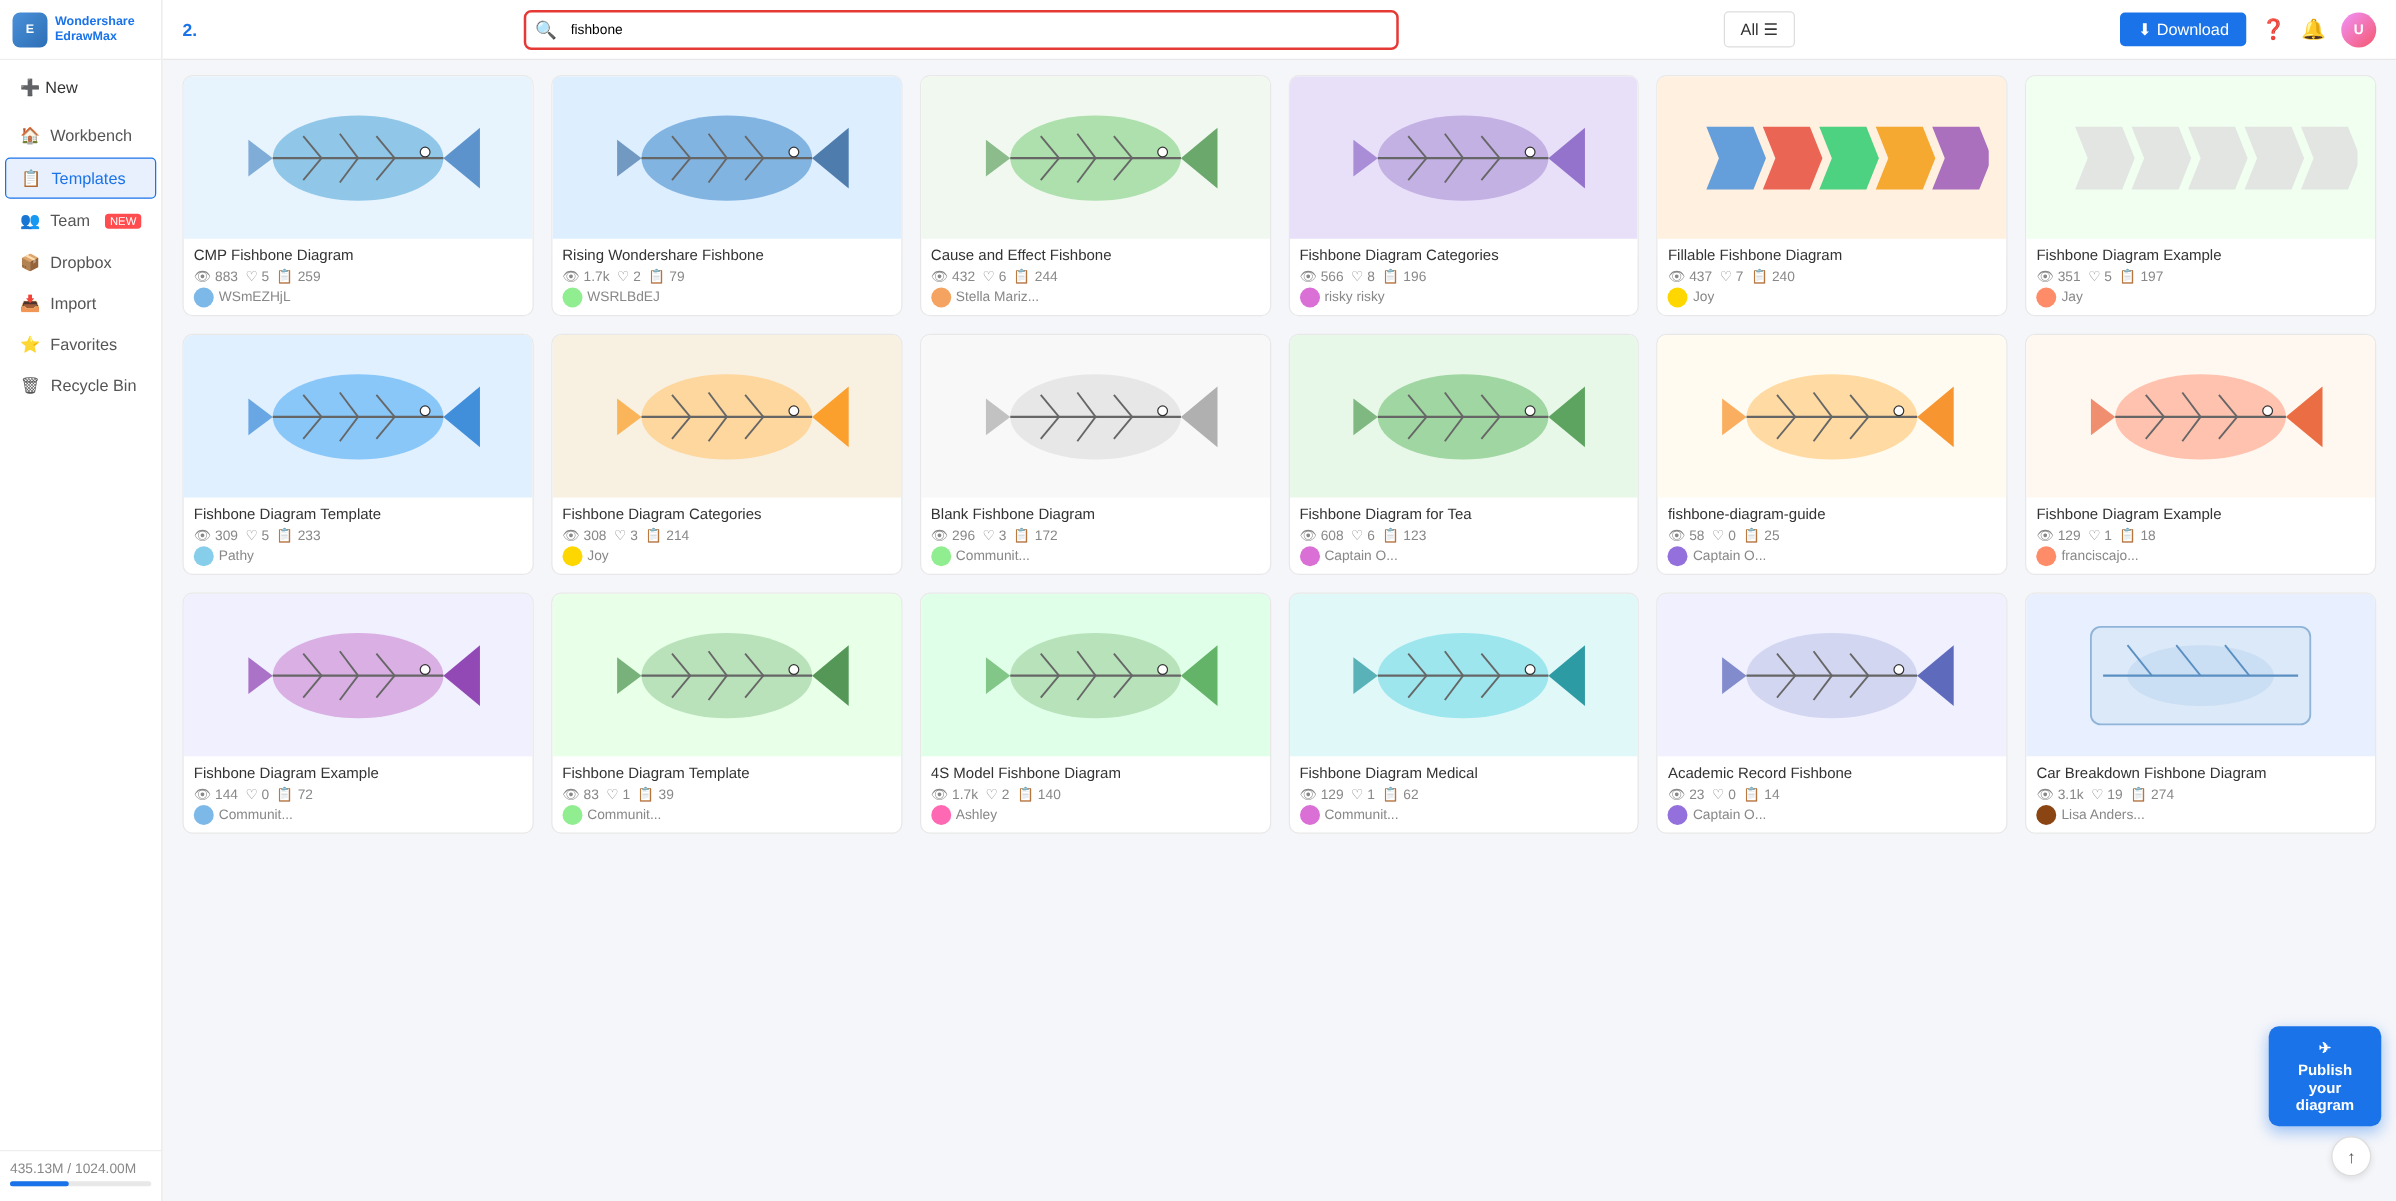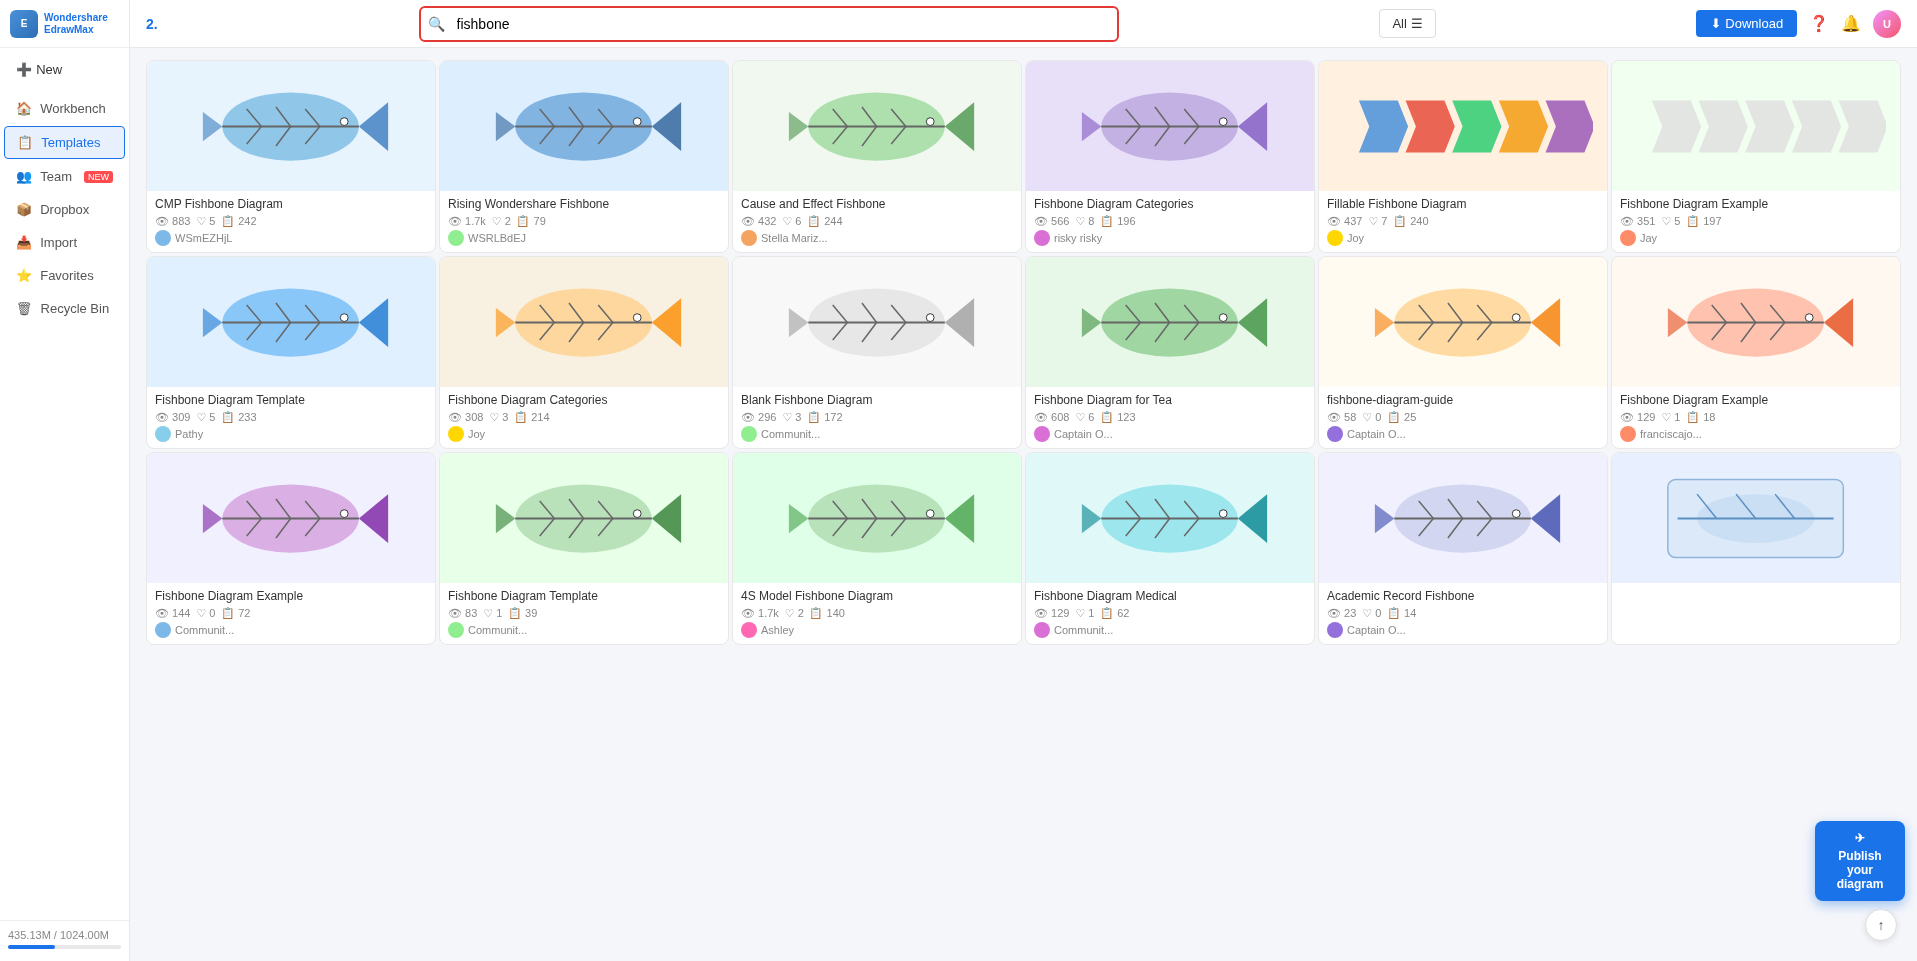--- a/index.html
+++ b/index.html
@@ -82,21 +82,21 @@
     }
     .search-wrapper {
       flex: 1; max-width: 700px; margin: 0 auto;
       position: relative;
     }
     .search-wrapper input {
       width: 100%;
       padding: 8px 16px 8px 36px;
       border: 2px solid #e53935;
       border-radius: 6px;
-      font-size: 14px;
+      font-size: 11px;
       outline: none;
       background: #fff;
     }
     .search-icon-wrap {
       position: absolute; left: 10px; top: 50%; transform: translateY(-50%);
       color: #888; font-size: 14px;
     }
     .filter-btn {
       display: flex; align-items: center; gap: 4px;
       padding: 6px 12px; border: 1px solid #ddd;
@@ -120,21 +120,21 @@
       background: linear-gradient(135deg, #f093fb, #f5576c);
       display: flex; align-items: center; justify-content: center;
       color: #fff; font-size: 11px; font-weight: 600; cursor: pointer;
     }
 
     
     #content {
       flex: 1; overflow-y: auto; padding: 12px 16px;
       display: grid;
       grid-template-columns: repeat(6, 1fr);
-      gap: 3px;
+      gap: 14px;
       align-content: start;
     }
 
     .card {
       background: #fff; border-radius: 8px; overflow: hidden;
       border: 1px solid #e8e8e8; cursor: pointer;
     }
     .card-thumb {
       width: 100%; height: 130px; overflow: hidden;
       display: flex; align-items: center; justify-content: center;
@@ -300,21 +300,21 @@
     <line x1="130" y1="60" x2="115" y2="42" stroke="#666" stroke-width="1.5"></line>
     <line x1="130" y1="60" x2="115" y2="78" stroke="#666" stroke-width="1.5"></line>
     <circle cx="155" cy="55" r="4" fill="#fff" stroke="#333" stroke-width="1"></circle>
   </svg>
     </div>
     <div class="card-info">
       <div class="card-title">CMP Fishbone Diagram</div>
       <div class="card-meta">
         <span>👁 883</span>
         <span>♡ 5</span>
-        <span>📋 242</span>
+        <span>📋 259</span>
       </div>
       <div class="card-author">
         <span class="author-avatar" style="background:#7cb9e8"></span>
         <span style="font-size:11px;color:#888">WSmEZHjL</span>
       </div>
     </div>
   </div>
       <div class="card">
     <div class="card-thumb thumb-unemployment">
       <svg viewBox="0 0 200 120" xmlns="http://www.w3.org/2000/svg">
@@ -771,20 +771,32 @@
     <div class="card-thumb thumb-car">
       <svg viewBox="0 0 200 120" xmlns="http://www.w3.org/2000/svg">
     <rect x="10" y="20" width="180" height="80" rx="8" fill="#dce9f8" stroke="#90b4d8" stroke-width="1.5"></rect>
     <ellipse cx="100" cy="60" rx="60" ry="25" fill="#b8d4f0" opacity="0.5"></ellipse>
     <line x1="20" y1="60" x2="180" y2="60" stroke="#5a8fc2" stroke-width="2"></line>
     <line x1="60" y1="60" x2="40" y2="35" stroke="#5a8fc2" stroke-width="1.5"></line>
     <line x1="100" y1="60" x2="80" y2="35" stroke="#5a8fc2" stroke-width="1.5"></line>
     <line x1="140" y1="60" x2="120" y2="35" stroke="#5a8fc2" stroke-width="1.5"></line>
   </svg>
     </div>
+    <div class="card-info">
+      <div class="card-title">Car Breakdown Fishbone Diagram</div>
+      <div class="card-meta">
+        <span>👁 3.1k</span>
+        <span>♡ 19</span>
+        <span>📋 274</span>
+      </div>
+      <div class="card-author">
+        <span class="author-avatar" style="background:#8b4513"></span>
+        <span style="font-size:11px;color:#888">Lisa Anders...</span>
+      </div>
+    </div>
   </div>
     </div>
 </div>
 
 <div class="publish-fab">
   <span>✈</span>
   <span>Publish your diagram</span>
 </div>
 
 <div class="scroll-top-btn">

